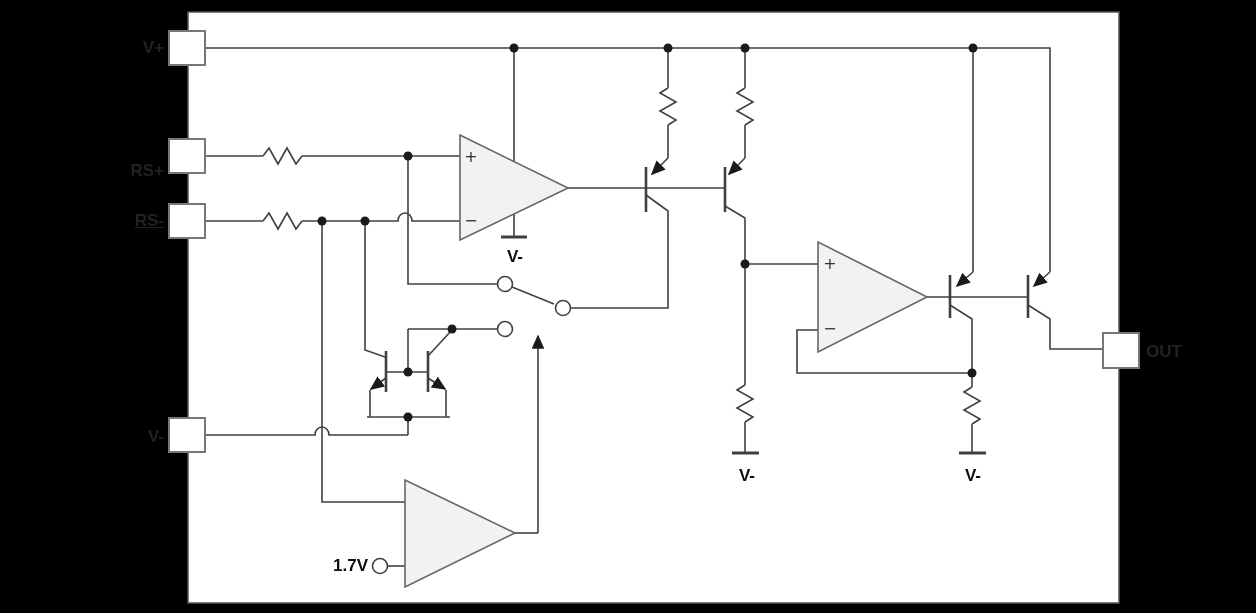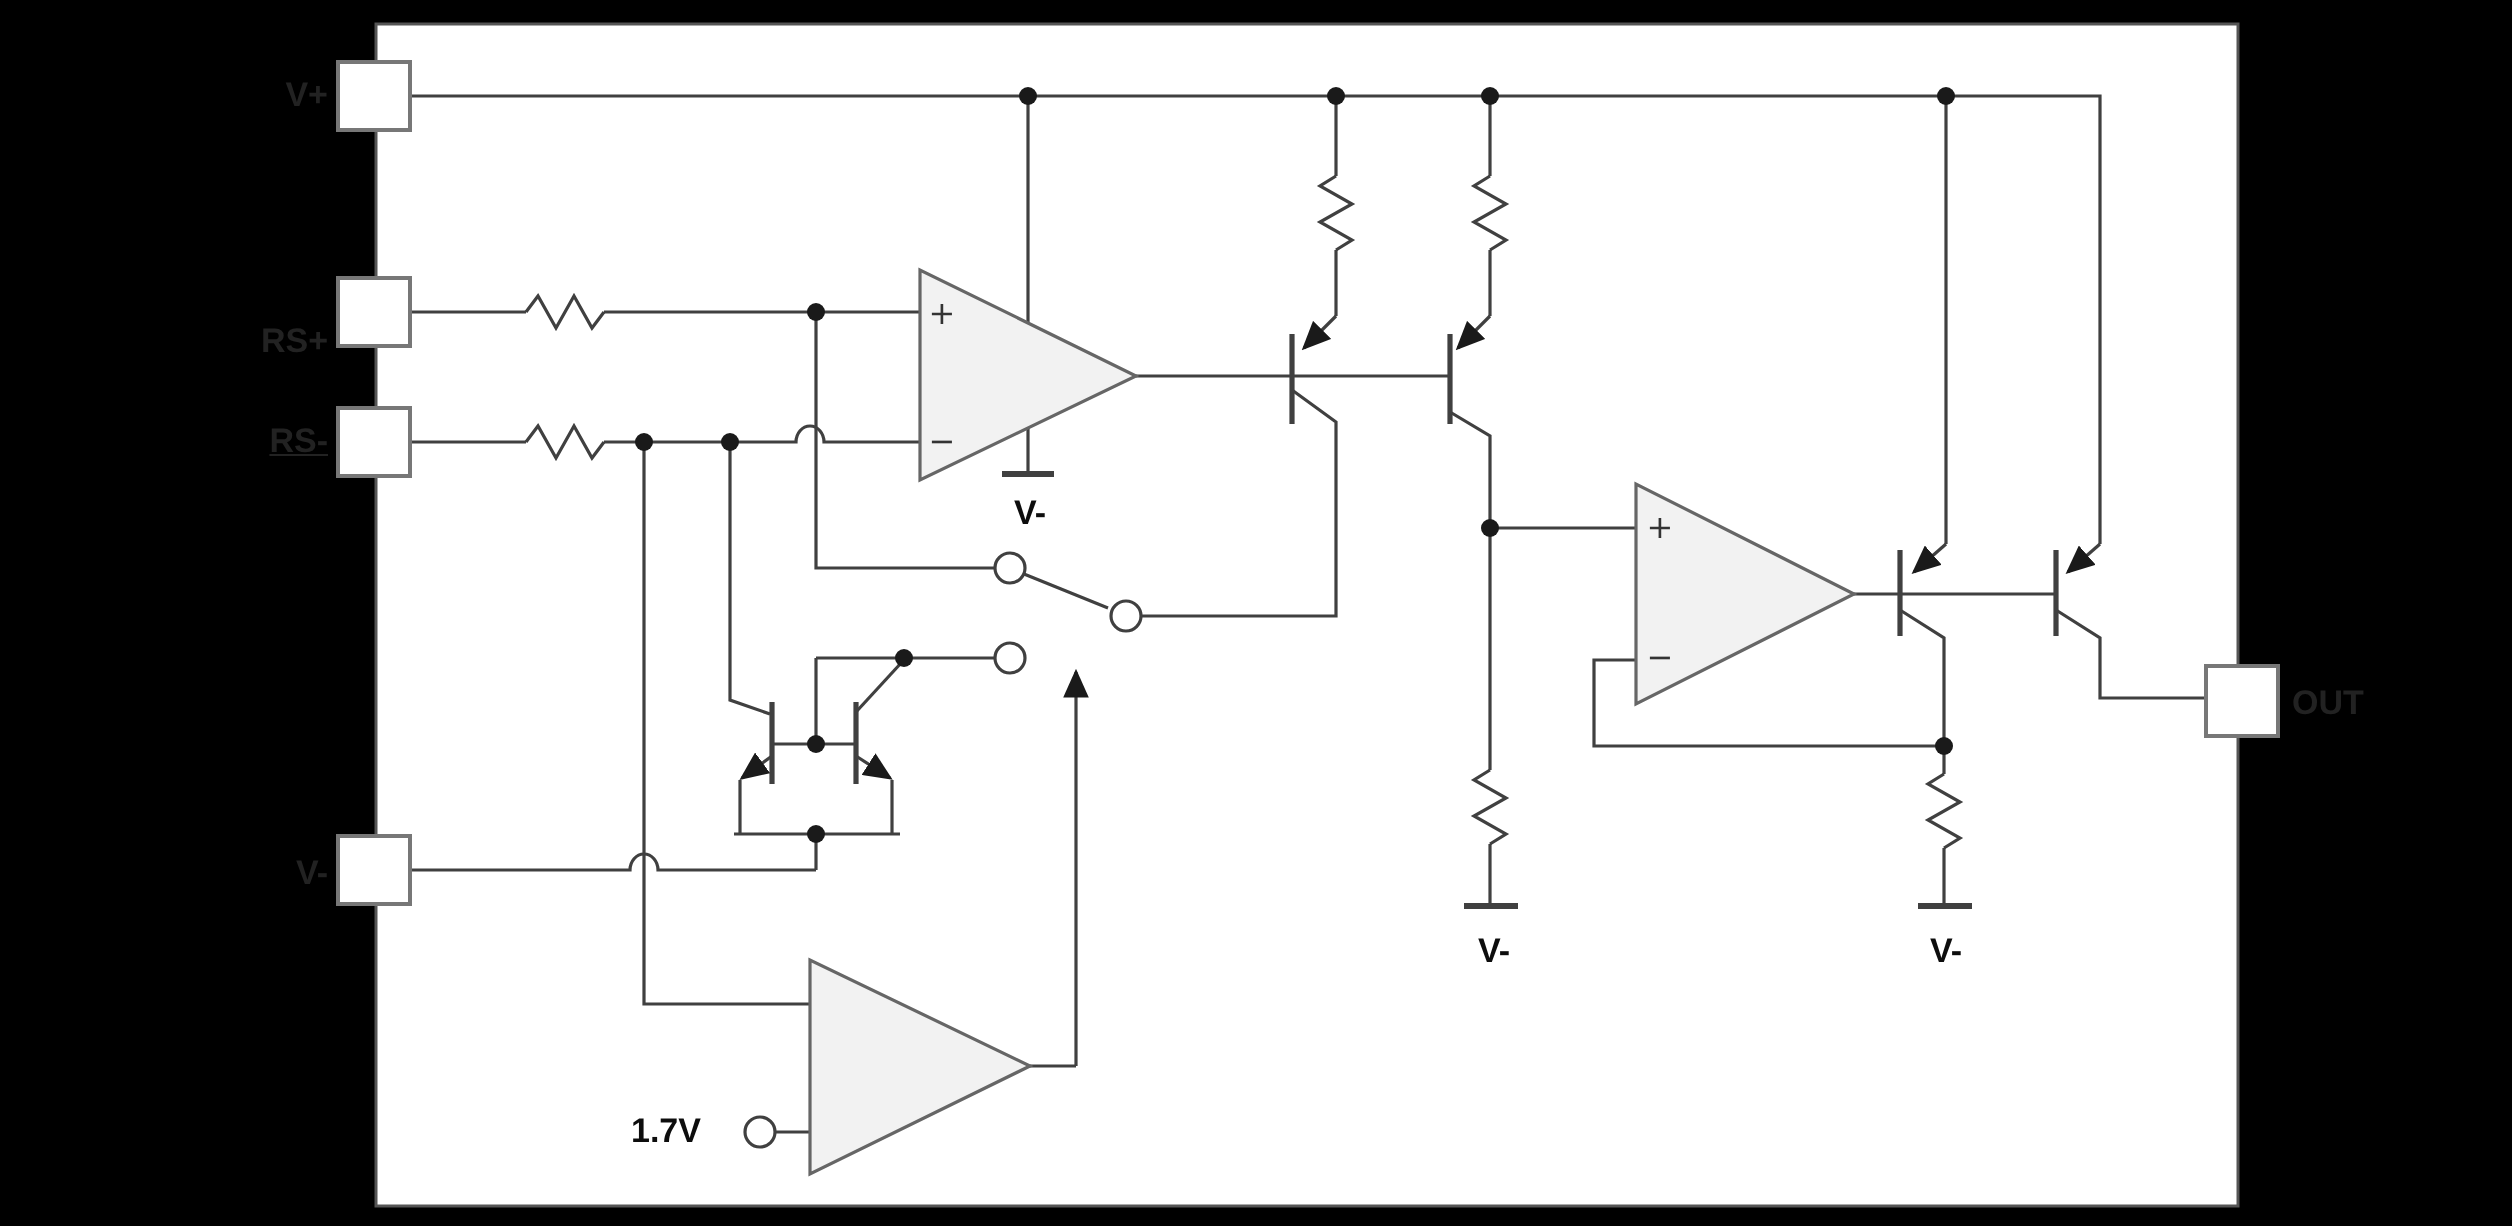--- a/index.html
+++ b/index.html
@@ -139,20 +139,20 @@
 
 <div class="lbl pinlbl alignR" style="left:84px;top:38px;width:80px;">V+</div>
 <div class="lbl pinlbl alignR" style="left:84px;top:161px;width:80px;">RS+</div>
 <div class="lbl pinlbl alignR" style="left:84px;top:211px;width:80px;text-decoration:underline;">RS-</div>
 <div class="lbl pinlbl alignR" style="left:84px;top:427px;width:80px;">V-</div>
 <div class="lbl pinlbl" style="left:1146px;top:342px;">OUT</div>
 
 <div class="lbl alignC" style="left:490px;top:247px;width:50px;">V-</div>
 <div class="lbl alignC" style="left:722px;top:466px;width:50px;">V-</div>
 <div class="lbl alignC" style="left:948px;top:466px;width:50px;">V-</div>
-<div class="lbl alignR" style="left:298px;top:556px;width:70px;text-align:center;">1.7V</div>
+<div class="lbl alignR" style="left:298px;top:556px;width:70px;">1.7V</div>
 
 <div class="sign" style="left:461px;top:147px;">+</div>
 <div class="sign" style="left:461px;top:211px;">−</div>
 <div class="sign" style="left:820px;top:254px;">+</div>
 <div class="sign" style="left:820px;top:319px;">−</div>
 
 </div>
 
 </body></html>

